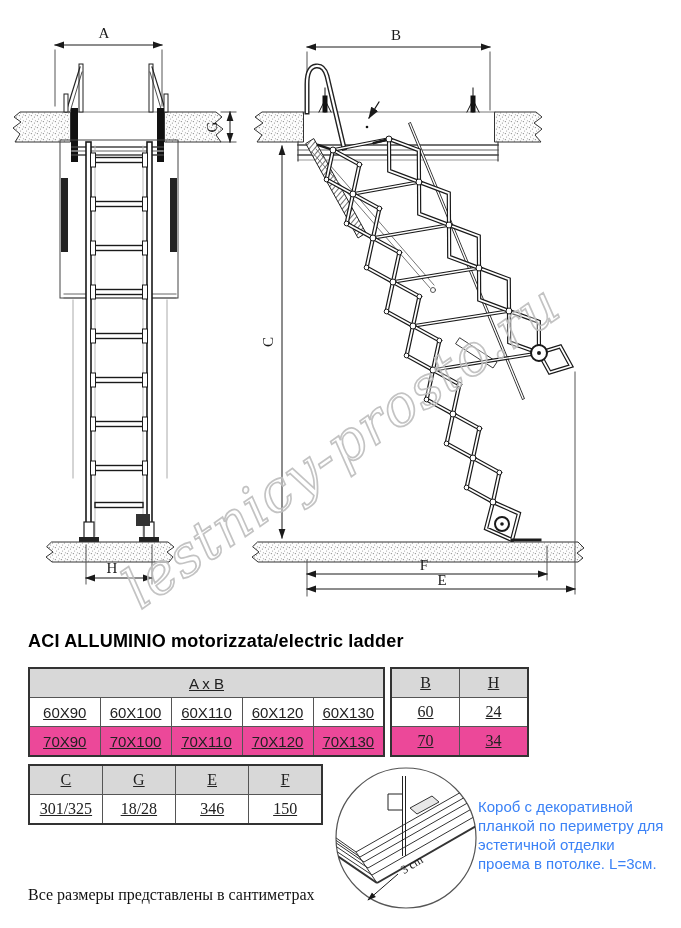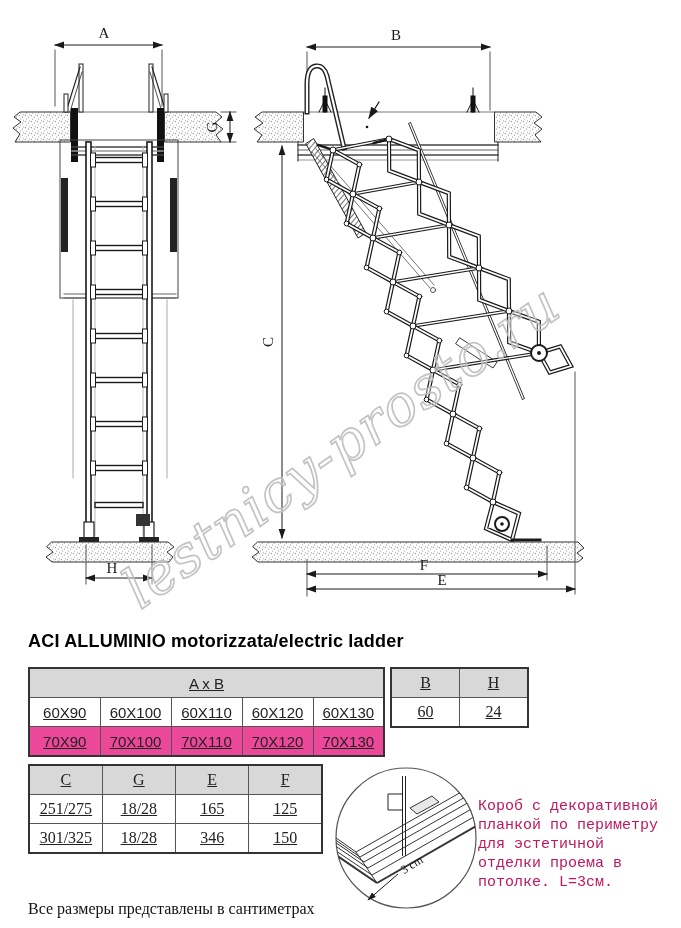--- a/index.html
+++ b/index.html
@@ -12,23 +12,23 @@
   table.spec{position:absolute;border-collapse:collapse;table-layout:fixed;
              text-align:center;background:#fff;}
   table.spec td{border:1px solid #555;height:28px;padding:0 2px;text-decoration:underline;}
   table.spec{border:2px solid #333;}
   td.hd{background:#d8d8d8;}
   tr.alt td{background:#ec4899;}
   #t-axb{left:28px;top:667px;width:357px;font-size:15px;}
   #t-bh{left:390px;top:667px;width:139px;font-family:"Liberation Serif",serif;font-size:16px;}
   #t-cgef{left:28px;top:764px;width:295px;font-family:"Liberation Serif",serif;font-size:16px;}
   #note{position:absolute;left:28px;top:886px;font-family:"Liberation Serif",serif;
-        font-size:16px;color:#111;margin-top:14px;}
+        font-size:16px;color:#111;}
   #detail-text{position:absolute;left:478px;top:797px;width:188px;
-               font-family:Liberation Mono, monospace;font-size:15px;line-height:19px;color:#be185d;}
+               font-family:Liberation Sans, sans-serif;font-size:15px;line-height:19px;color:#3b82f6;}
   #topdraw{position:absolute;left:0;top:0;}
   #detaildraw{position:absolute;left:330px;top:754px;}
 </style>
 </head>
 <body>
 
 <div id="page">
 
 <svg id="topdraw" width="681" height="625" viewBox="0 0 681 625">
   <defs>
@@ -349,36 +349,34 @@
 <table id="t-bh" class="spec">
   <tbody>
   <tr>
     <td class="hd">B</td>
     <td class="hd">H</td>
   </tr>
   <tr>
     <td>60</td>
     <td>24</td>
   </tr>
+  <tr class="alt">
+    <td>70</td>
+    <td>34</td>
+  </tr>
   </tbody>
 </table>
 
 <table id="t-cgef" class="spec">
   <tbody>
   <tr>
     <td class="hd">C</td>
     <td class="hd">G</td>
     <td class="hd">E</td>
     <td class="hd">F</td>
-  </tr>
-  <tr>
-    <td>251/275</td>
-    <td>18/28</td>
-    <td>165</td>
-    <td>125</td>
   </tr>
   <tr>
     <td>301/325</td>
     <td>18/28</td>
     <td>346</td>
     <td>150</td>
   </tr>
   </tbody>
 </table>
 

